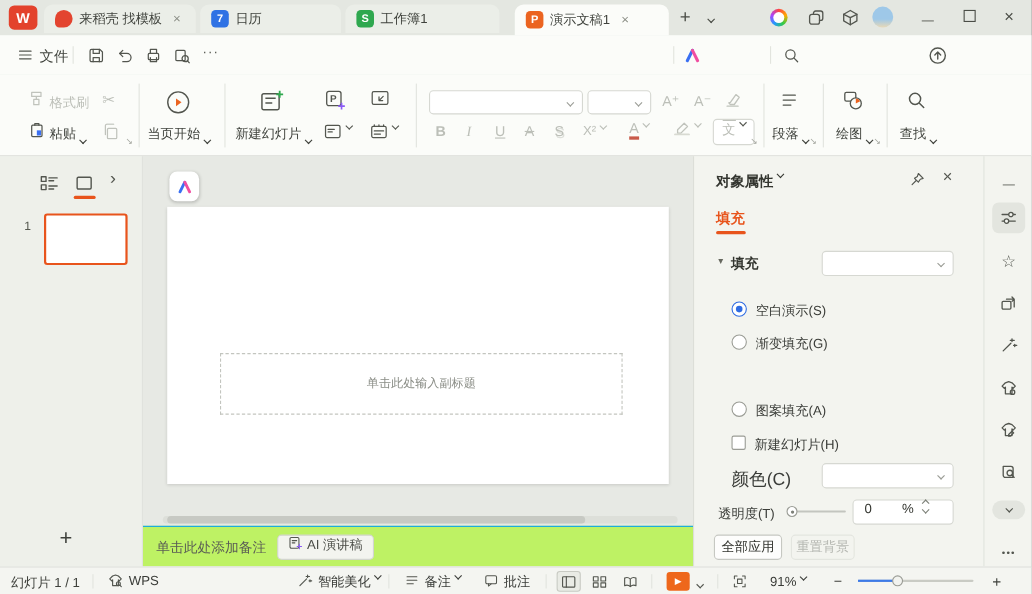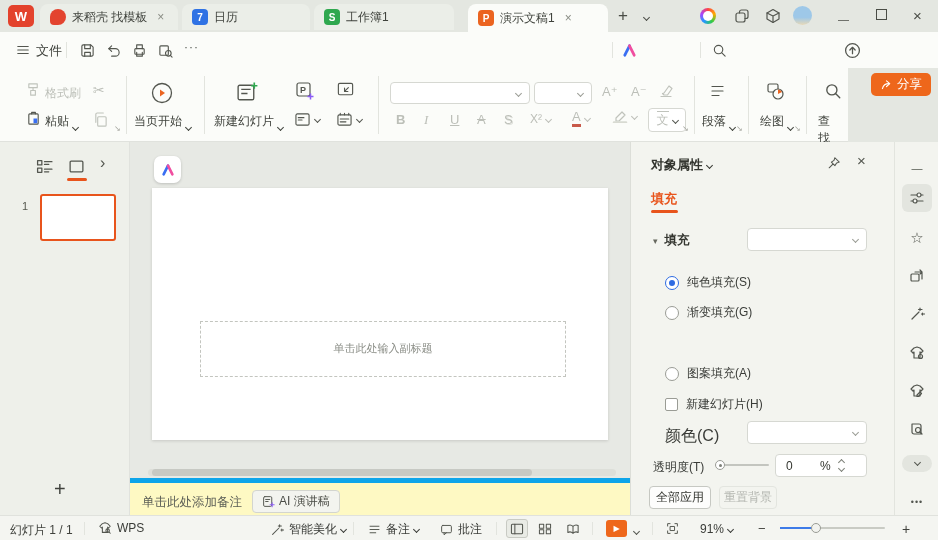--- a/index.html
+++ b/index.html
@@ -1,21 +1,21 @@
 <!DOCTYPE html>
 <html><head>
 <meta charset="utf-8">
 <style>
   *{margin:0;padding:0;box-sizing:border-box}
   html,body{background:#888}
   #app{position:relative;width:938px;height:540px;background:#e4e7e1;
        font-family:"Liberation Sans","DejaVu Sans",sans-serif;color:#3a3c38;
        overflow:hidden;font-size:12px}
   .abs{position:absolute}
-  .row{display:flex;align-items:center}
+  .row{display:flex;align-items:flex-start}
   .chev{display:inline-block;width:5px;height:5px;border-right:1.3px solid currentColor;
         border-bottom:1.3px solid currentColor;transform:rotate(45deg);
         margin-left:4px;vertical-align:2px;flex:0 0 auto}
   .chev.up{transform:rotate(-135deg);vertical-align:-1px}
   .divv{position:absolute;width:1px;background:#e2e4de}
   .ic{stroke:#53564f;fill:none;stroke-width:1.2;stroke-linecap:round;stroke-linejoin:round}
   .ic.dis{stroke:#c0c3bc}
   .dis{color:#bcbfb8}
   .fileicon{width:16px;height:16px;border-radius:4px;color:#fff;font-size:10px;font-weight:bold;
             display:flex;align-items:center;justify-content:center;margin-right:6px}
@@ -148,21 +148,21 @@
     <div class="abs row" style="left:871px;top:41px;width:60px;height:23px;background:#ee671b;border-radius:5px;
          justify-content:center;color:#fff">
       <svg width="13" height="13" viewBox="0 0 16 16" style="margin-right:4px">
         <path d="M3 13c1-4 4-6 8-6" stroke="#fff" stroke-width="1.4" fill="none" stroke-linecap="round"></path>
         <path d="M8 3.5 12 7l-4 3.5" stroke="#fff" stroke-width="1.4" fill="none" stroke-linecap="round" stroke-linejoin="round"></path>
       </svg>
       <span style="font-size:12.5px">分享</span>
     </div>
   </div>
 
-  <div class="abs" style="left:0;top:68px;width:848px;height:74px;background:#fbfcf9;border-bottom:1px solid #e0e2dd">
+  <div class="abs" style="left:0;top:68px;width:938px;height:74px;background:#fbfcf9;border-bottom:1px solid #e0e2dd">
 
     <svg class="abs ic dis" style="left:26px;top:14px" width="15" height="15" viewBox="0 0 16 16">
       <path d="M3 2h9v4H3zM7.5 6v3M5 9h5v5H5z"></path>
     </svg>
     <div class="abs dis" style="left:45px;top:17px">格式刷</div>
     <div class="abs dis" style="left:93px;top:14px;font-size:14px">✂</div>
     <svg class="abs ic" style="left:26px;top:43px" width="15" height="15" viewBox="0 0 16 16">
       <rect x="3" y="3" width="10" height="11" rx="1"></rect>
         <path d="M6 3V1.5h4V3"></path>
         <rect x="8" y="8" width="4" height="5" fill="#3a6ff2" stroke="none"></rect>
@@ -329,21 +329,21 @@
         <div style="margin-top:19px;font-size:11px;color:#8a8d86">单击此处输入副标题</div>
       </div>
     </div>
 
     <div class="abs" style="left:4px;top:326px;font-size:8px;color:#7d8078"></div>
     <div class="abs" style="left:18px;top:327px;width:468px;height:7px;border-radius:4px;background:#dddfd9">
       <div style="position:absolute;left:4px;top:0;width:380px;height:7px;border-radius:4px;background:#c7c9c3"></div>
     </div>
   </div>
 
-  <div class="abs" style="left:130px;top:478px;width:500px;height:37px;background:#fef9c3;border-top:5px solid #0ea5e9">
+  <div class="abs" style="left:130px;top:478px;width:500px;height:37px;background:#bef264;border-top:1px solid #0ea5e9">
     <div class="abs" style="left:12px;top:11px;font-size:12.5px;color:#5a5d55">单击此处添加备注</div>
     <div class="abs row" style="left:122px;top:7px;height:23px;padding:0 9px;border:1px solid #d3d5cf;border-radius:4px;background:#f3f4ef">
       <svg class="ic" width="13" height="13" viewBox="0 0 16 16" style="margin-right:4px">
         <rect x="2" y="2" width="10" height="12" rx="1.5"></rect>
           <path d="M4.5 5.5h5M4.5 8h3"></path>
         <path d="M12.5 9.5v5M10 12h5" stroke="#8b5cf6"></path>
       </svg>
       <span style="font-size:12px;color:#4a4c46">AI 演讲稿</span>
     </div>
   </div>
@@ -364,21 +364,21 @@
     <div class="abs row" style="left:22px;top:90px">
       <span style="font-size:9px;color:#66685f;margin-right:7px">▾</span>
       <span style="font-size:12.5px;font-weight:bold;color:#33352f">填充</span>
     </div>
     <div class="abs combo" style="left:116px;top:86px;width:120px;height:23px">
         <span class="chev"></span>
       </div>
 
     <div class="abs row" style="left:34px;top:132px">
       <span class="radio sel"></span>
-      <span class="optlabel">纯色填充(S)</span>
+      <span class="optlabel">空白演示(S)</span>
     </div>
     <div class="abs row" style="left:34px;top:162px">
       <span class="radio"></span>
       <span class="optlabel">渐变填充(G)</span>
     </div>
     <div class="abs row" style="left:34px;top:223px">
       <span class="radio"></span>
       <span class="optlabel">图案填充(A)</span>
     </div>
     <div class="abs row" style="left:34px;top:254px">

